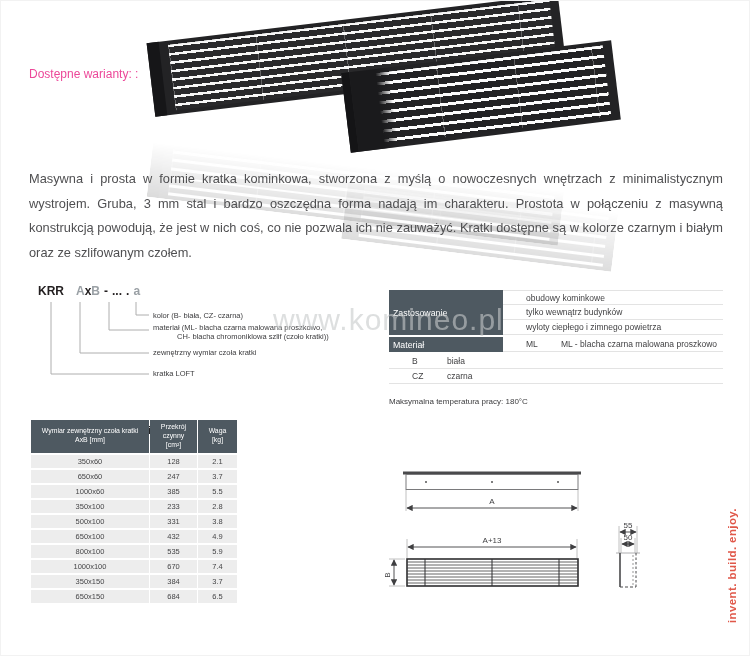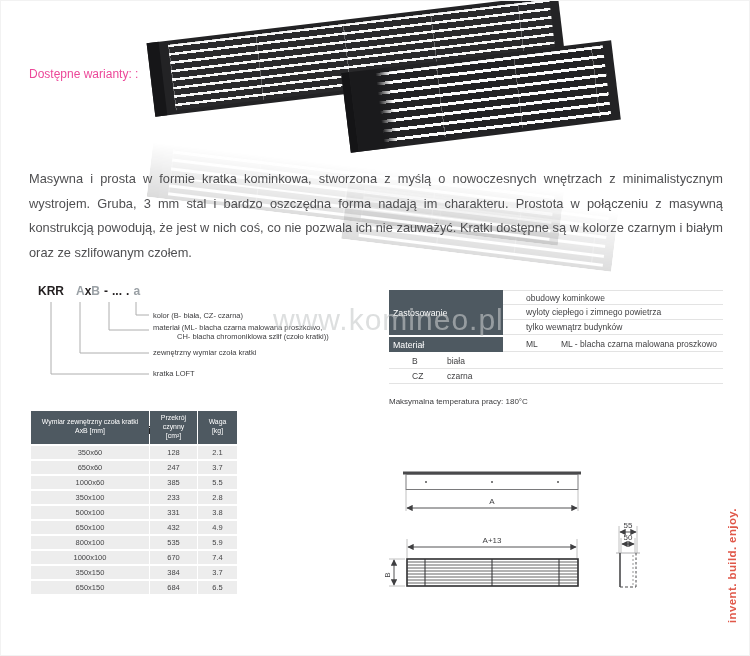--- a/index.html
+++ b/index.html
@@ -51,21 +51,21 @@
   .info .hd{width:114px;background:#4e5961;color:#fff;font-size:8.8px;display:flex;align-items:center;
             padding-left:4px;box-sizing:border-box;flex:none;}
   .info .rows{flex:1;display:flex;flex-direction:column;}
   .info .r{height:15px;display:flex;align-items:center;padding-left:23px;border-bottom:1px solid #e3e3e3;box-sizing:border-box;}
   .info .grp:first-child .r:first-child{border-top:1px solid #e3e3e3;}
   .info .code{width:35px;flex:none;}
   .note{position:absolute;left:388px;top:396px;font-size:8px;color:#3b3b3d;}
 
   
   .dimhead{position:absolute;left:35px;top:403px;font-size:11.5px;font-weight:bold;color:#232325;margin-top:20px;}
-  .dtab{position:absolute;left:30px;top:410px;display:grid;grid-template-columns:118px 47px 39px;
+  .dtab{position:absolute;left:30px;top:419px;display:grid;grid-template-columns:118px 47px 39px;
         column-gap:1px;row-gap:2px;}
   .dtab .th{background:#4e5961;color:#fff;font-size:6.9px;line-height:1.3;text-align:center;
             display:flex;align-items:center;justify-content:center;padding:3px 6px;box-sizing:border-box;min-height:26px;}
   .dtab .td{background:#ededed;color:#454547;font-size:7.5px;height:13px;display:flex;
             align-items:center;justify-content:center;}
 
   
   .draw{position:absolute;left:380px;top:452px;}
   .draw text{font-size:8px;fill:#3f3f41;font-family:"Liberation Sans",sans-serif;}
 
@@ -121,24 +121,24 @@
   <div class="wm">www.komineo.pl</div>
 
   <div class="info">
     <div class="grp">
       <div class="hd">Zastosowanie</div>
       <div class="rows">
         <div class="r">
             <span>obudowy kominkowe</span>
           </div>
         <div class="r">
+            <span>tylko wewnątrz budynków</span>
+          </div>
+        <div class="r">
             <span>wyloty ciepłego i zimnego powietrza</span>
-          </div>
-        <div class="r">
-            <span>tylko wewnątrz budynków</span>
           </div>
       </div>
     </div>
     <div class="grp">
       <div class="hd">Materiał</div>
       <div class="rows">
         <div class="r">
             <span class="code">ML</span>
             <span>ML - blacha czarna malowana proszkowo</span>
           </div>

